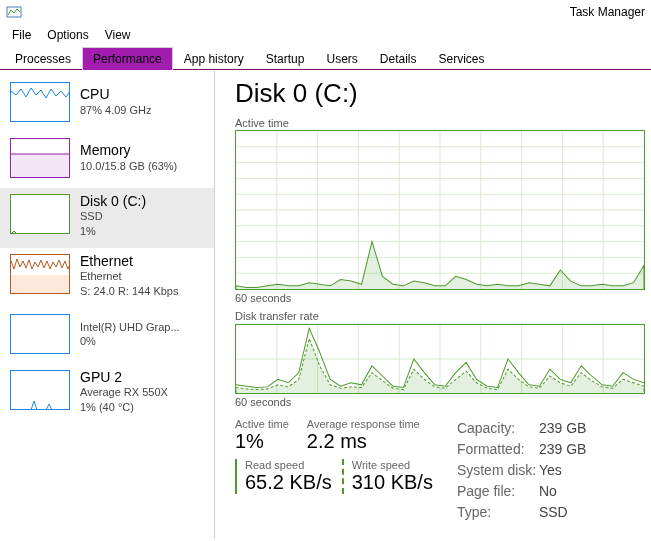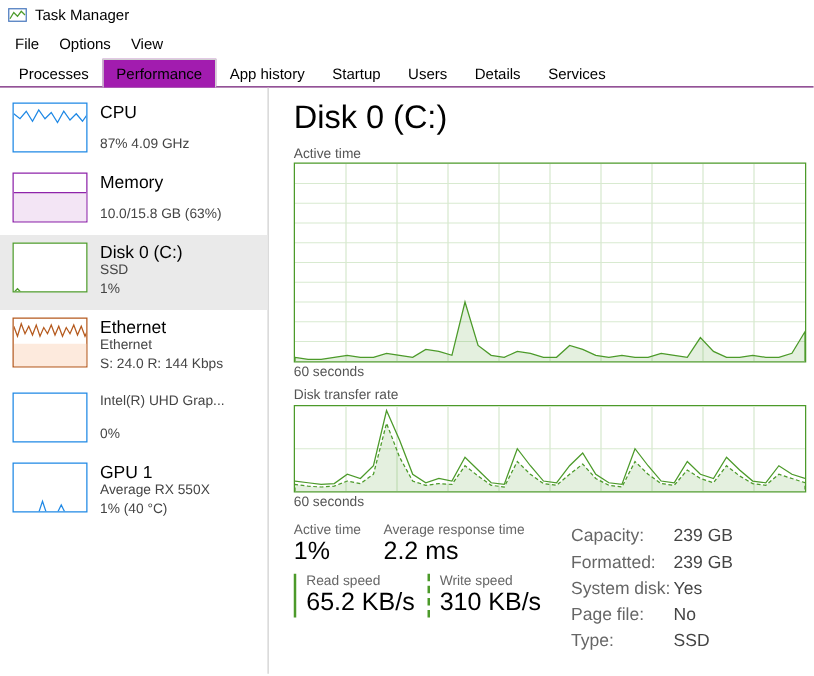--- a/index.html
+++ b/index.html
@@ -1,31 +1,31 @@
 <!DOCTYPE html>
 <html><head>
 <meta charset="utf-8">
 <style>
   * { box-sizing: border-box; margin: 0; padding: 0; }
   body { font-family: "Segoe UI", Arial, sans-serif; font-size: 12px; color: #000; background: #fff; width: 651px; height: 541px; overflow: hidden; }
-  .titlebar { display: flex; align-items: center; padding: 4px 6px; height: 24px; }
+  .titlebar { display: flex; align-items: center; padding: 4px 6px; height: 24px; justify-content: space-between; }
   .titlebar .ico { width: 16px; height: 16px; margin-right: 6px; }
   .titlebar .title { font-size: 12px; }
   .menubar { display: flex; padding: 2px 6px; height: 22px; }
   .menubar .menu { padding: 2px 10px 2px 6px; cursor: default; }
   .tabs { display: flex; border-bottom: 1px solid #701a75; padding-left: 4px; }
   .tab { padding: 4px 10px; font-size: 12px; cursor: default; border: 1px solid transparent; border-bottom: none; position: relative; top: 1px; }
   .tab.active { border-color: #d0d0d0; background: #a21caf; }
   .content { display: flex; height: calc(541px - 24px - 22px - 26px); }
   .sidebar { width: 215px; border-right: 1px solid #d0d0d0; padding: 6px 0; overflow: hidden; }
   .side-item { display: flex; padding: 6px 8px 10px 10px; cursor: default; }
   .side-item.selected { background: #eaeaea; }
   .thumb { width: 60px; height: 40px; border: 1px solid #888; background: #fff; position: relative; flex-shrink: 0; overflow: hidden; }
   .thumb svg { position: absolute; top:0; left:0; }
-  .side-text { margin-left: 10px; display: flex; flex-direction: column; justify-content: space-between; }
+  .side-text { margin-left: 10px; display: flex; flex-direction: column; justify-content: center; }
   .side-text .title { font-size: 14px; line-height: 1.1; }
   .side-text .sub { font-size: 11px; color: #444; line-height: 1.3; }
   .side-text .sub2 { font-size: 11px; color: #444; line-height: 1.3; }
   .detail { flex: 1; padding: 8px 6px 0 20px; }
   .detail-title { font-size: 26px; font-weight: 350; margin-bottom: 8px; }
   .chart-label { font-size: 11px; color: #555; margin-bottom: 1px; }
   .chart-box { border: 1px solid #4c9a2a; position: relative; overflow: hidden; }
   .chart-box.big { height: 160px; }
   .chart-box.small { height: 70px; margin-top: 2px;}
   .grid-lines { position: absolute; inset: 0; }
@@ -139,21 +139,21 @@
       </div>
     </div>
 
     <div class="side-item">
       <div class="thumb" style="border-color:#1e88e5">
         <svg width="60" height="40" viewBox="0 0 60 40">
             <polyline points="0,39 20,39 23,30 26,39 35,39 38,33 41,39 60,39" fill="none" stroke="#1e88e5" stroke-width="1"></polyline>
           </svg>
       </div>
       <div class="side-text">
-        <div class="title">GPU 1</div>
+        <div class="title">GPU 2</div>
         <div class="sub">Average RX 550X</div>
         <div class="sub2">1% (40 °C)</div>
       </div>
     </div>
 
   </div>
 
   <div class="detail">
     <div class="detail-title">Disk 0 (C:)</div>
 

